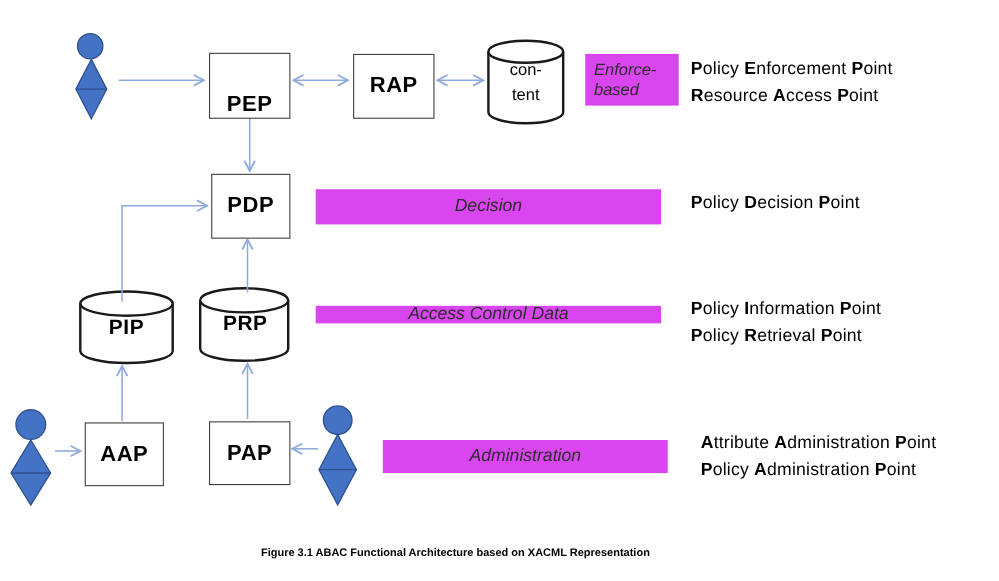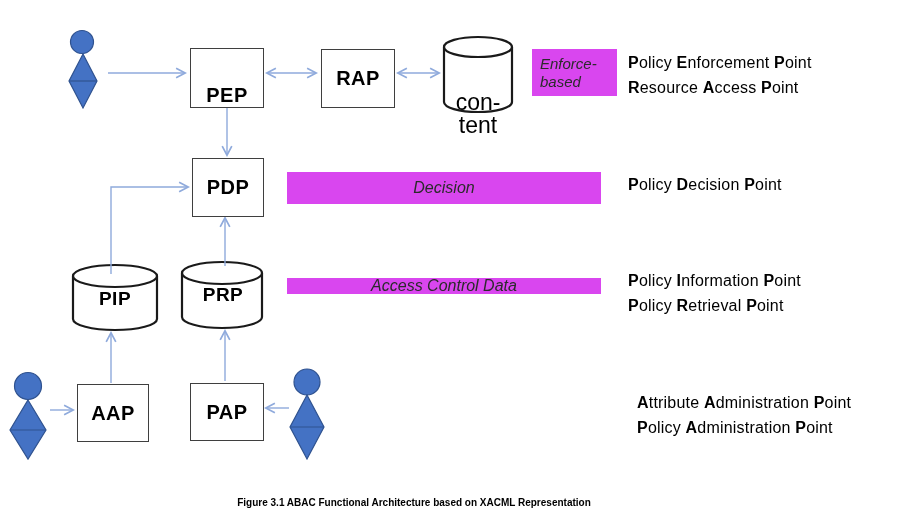--- a/index.html
+++ b/index.html
@@ -10,21 +10,21 @@
   .stage svg{position:absolute;left:0;top:0;}
   .box{
     position:absolute;background:#fff;border:1.5px solid #3f3f3f;
     display:flex;align-items:center;justify-content:center;
     font-weight:bold;font-size:20px;letter-spacing:.5px;color:#000;
   }
   .cyl-label{
     position:absolute;text-align:center;color:#000;
   }
   .cyl-label.db{font-weight:bold;font-size:19px;letter-spacing:.5px;}
-  .cyl-label.content{font-size:23px;line-height:23px;margin-top:39px;}
+  .cyl-label.content{font-size:15px;line-height:23px;}
   .banner{
     position:absolute;background:#d946ef;color:#2b2b2b;
     display:flex;align-items:center;justify-content:center;font-size:16px;font-style:italic;
   }
   .banner.small{
     flex-direction:column;align-items:flex-start;justify-content:center;
     padding-left:8px;font-size:15px;line-height:18px;box-sizing:border-box;
   }
   .legend-line{
     position:absolute;white-space:nowrap;font-size:16px;line-height:25px;height:25px;
@@ -113,20 +113,21 @@
   </div>
   <div class="cyl-label db" style="left:73px;top:288px;width:84px;">PIP</div>
   <div class="cyl-label db" style="left:182px;top:284px;width:82px;">PRP</div>
 
   <div class="banner small" style="left:532px;top:49px;width:85px;height:47px;">
     <div>Enforce-</div>
     <div>based</div>
   </div>
   <div class="banner" style="left:287px;top:172px;width:314px;height:32px;text-align:right;">Decision</div>
   <div class="banner" style="left:287px;top:278px;width:314px;height:16px;">Access Control Data</div>
+  <div class="banner" style="left:348px;top:400px;width:259px;height:30px;">Administration</div>
 
   <div class="legend-line" style="left:628px;top:50px;"><b>P</b><span>olicy </span><b>E</b><span>nforcement </span><b>P</b><span>oint</span></div>
   <div class="legend-line" style="left:628px;top:75px;"><b>R</b><span>esource </span><b>A</b><span>ccess </span><b>P</b><span>oint</span></div>
   <div class="legend-line" style="left:628px;top:172px;"><b>P</b><span>olicy </span><b>D</b><span>ecision </span><b>P</b><span>oint</span></div>
   <div class="legend-line" style="left:628px;top:268px;"><b>P</b><span>olicy </span><b>I</b><span>nformation </span><b>P</b><span>oint</span></div>
   <div class="legend-line" style="left:628px;top:293px;"><b>P</b><span>olicy </span><b>R</b><span>etrieval </span><b>P</b><span>oint</span></div>
   <div class="legend-line" style="left:637px;top:390px;"><b>A</b><span>ttribute </span><b>A</b><span>dministration </span><b>P</b><span>oint</span></div>
   <div class="legend-line" style="left:637px;top:415px;"><b>P</b><span>olicy </span><b>A</b><span>dministration </span><b>P</b><span>oint</span></div>
 
   <div class="caption">Figure 3.1 ABAC Functional Architecture based on XACML Representation</div>

